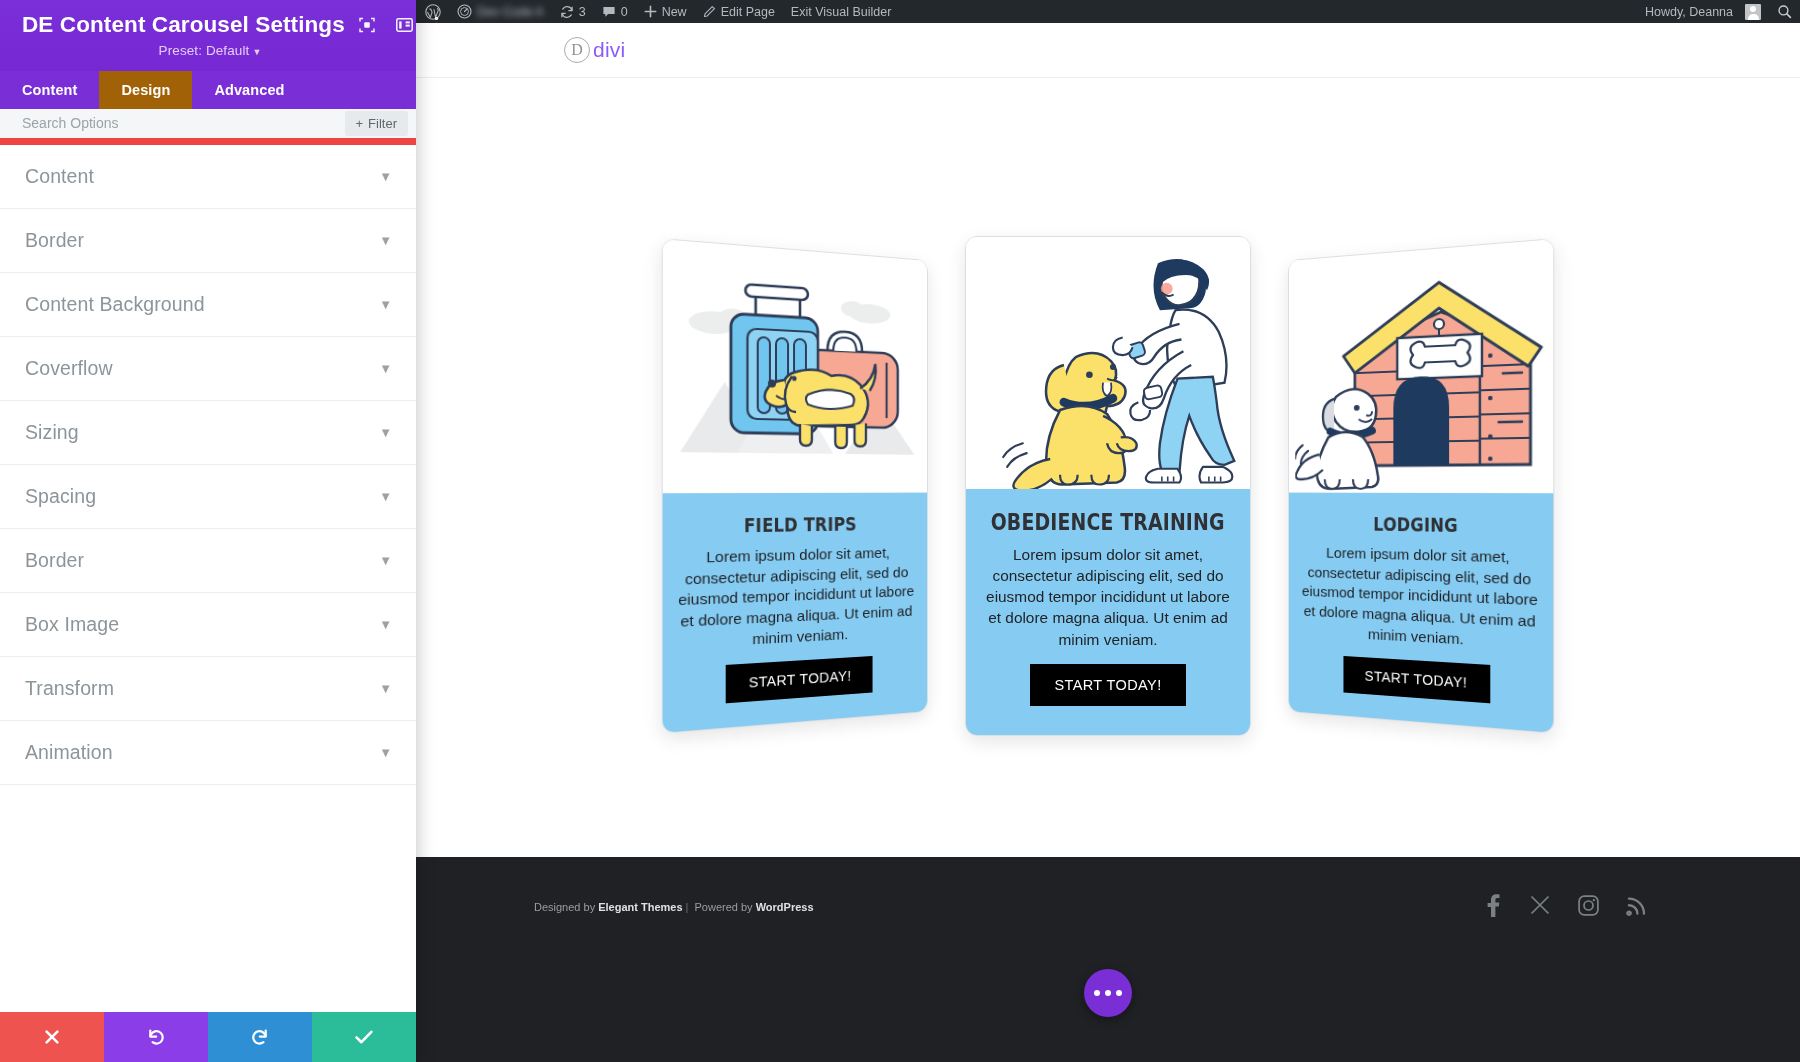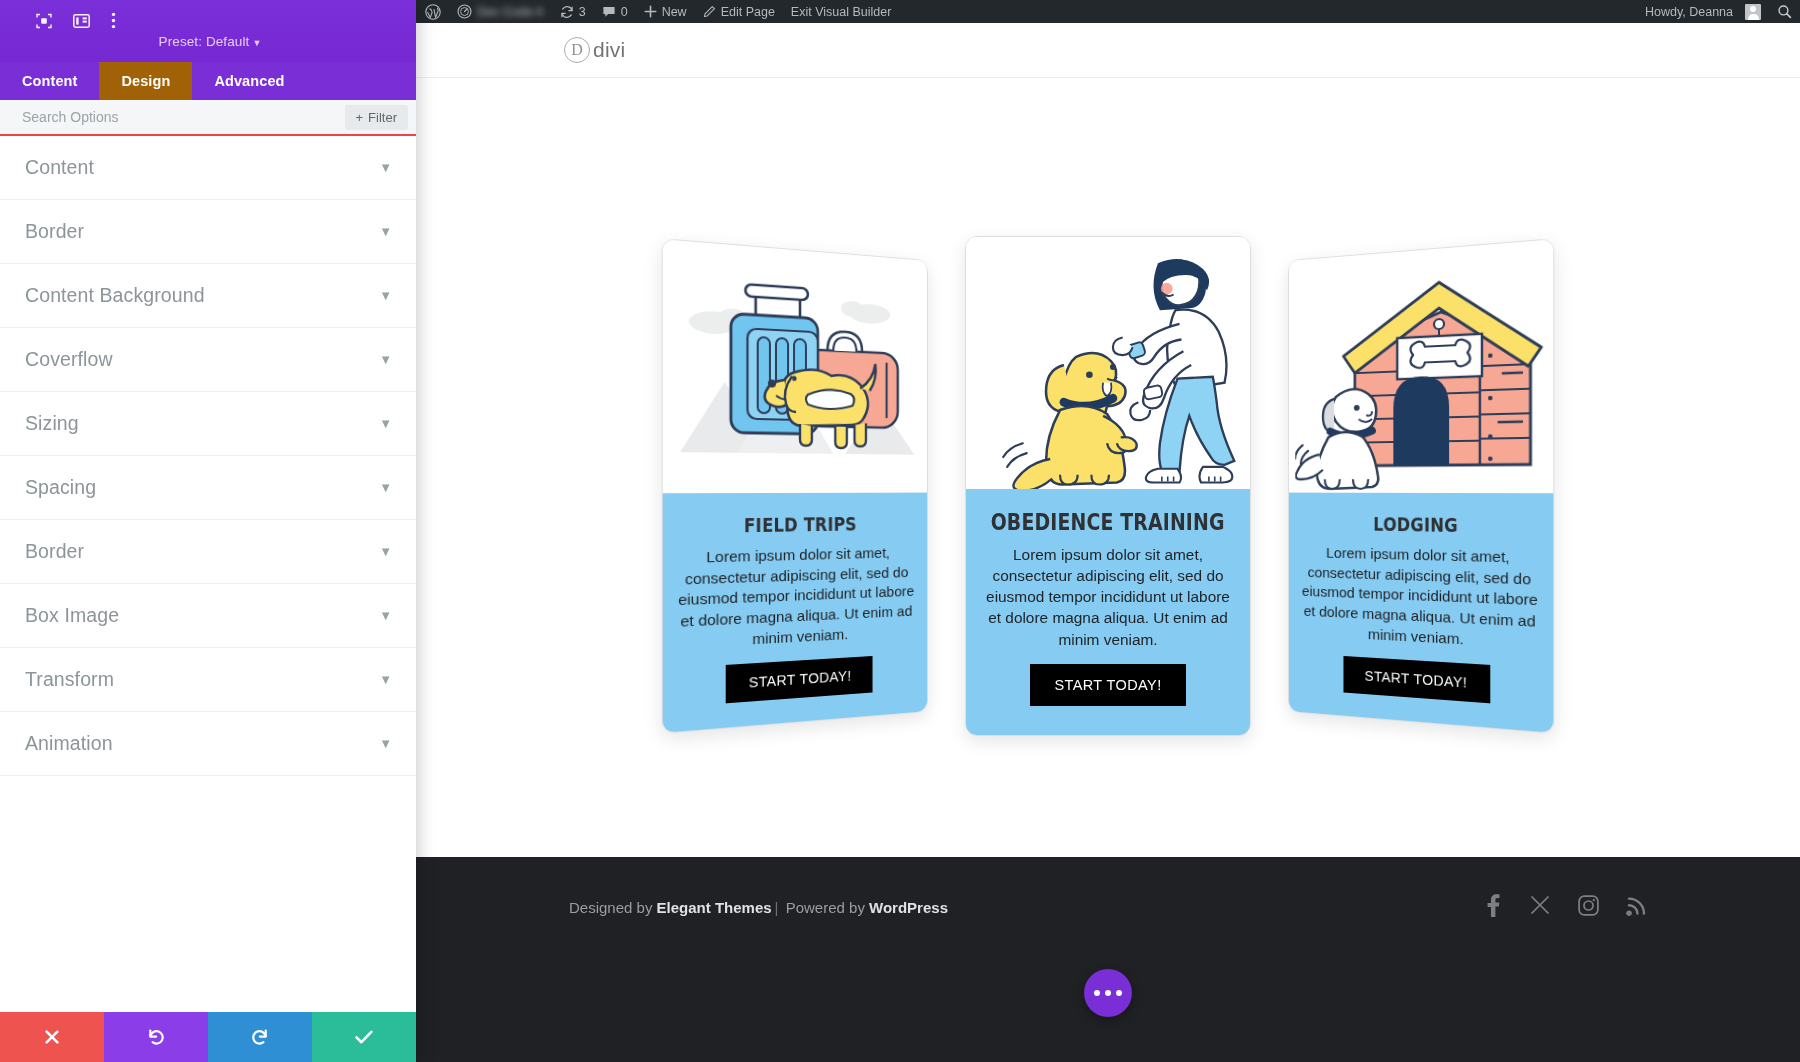--- a/index.html
+++ b/index.html
@@ -41,21 +41,21 @@
   .sp-tabs { display: flex; background: #7a2ed6; height: 38px; }
   .sp-tab {
     flex: 0 0 auto; padding: 0 22px;
     display: flex; align-items: center; justify-content: center;
     color: #ffffff; font-size: 14.5px; font-weight: 600;
     cursor: pointer; letter-spacing: .1px;
   }
   .sp-tab.active { background: #a16207; }
 
   .sp-search {
-    height: 36px; background: #f4f6f7; border-bottom: 2px solid #ef4444;
+    height: 36px; background: #f4f6f7; border-bottom: 7px solid #ef4444;
     display: flex; align-items: center; padding: 0 8px 0 22px; position: relative;
   }
   .sp-search-input {
     flex: 1; border: 0; background: transparent; outline: none;
     font-family: "Liberation Sans", sans-serif;
     font-size: 14px; color: #6b7477;
   }
   .sp-search-input::placeholder { color: #9aa4a8; }
   .sp-filter {
     background: #e6eaec; color: #5f686c; font-size: 13px;
@@ -113,21 +113,21 @@
   .site-header {
     height: 55px; background: #fff; border-bottom: 1px solid #ededed;
     display: flex; align-items: center; padding-left: 148px;
   }
   .divi-logo { display: flex; align-items: center; gap: 3px; }
   .divi-d {
     width: 26px; height: 26px; border: 1.6px solid #a9adb0; border-radius: 50%;
     display: flex; align-items: center; justify-content: center;
     color: #8e9295; font-size: 16px; font-weight: 400; font-family: "Liberation Serif", serif;
   }
-  .divi-word { color: #737373; font-size: 21px; letter-spacing: .2px; }
+  .divi-word { color: #8b5cf6; font-size: 21px; letter-spacing: .2px; }
 
   .carousel-area {
     height: 815px; background: #fff;
     display: flex; align-items: center; justify-content: center;
     perspective: 1250px;
   }
   .carousel {
     display: flex; align-items: center; justify-content: center;
     gap: 30px; transform-style: preserve-3d;
   }
@@ -176,21 +176,21 @@
   
   .site-footer {
     position: absolute; left: 0; right: 0; bottom: 0; height: 205px;
     background: #1f2124; display: flex; align-items: flex-start;
   }
   .footer-inner {
     width: 100%; display: flex; align-items: center;
     justify-content: space-between;
     padding: 36px 152px 0 118px;
   }
-  .footer-credit { color: #9a9ea1; font-size: 15px; margin-left: 35px; }
+  .footer-credit { color: #9a9ea1; font-size: 11px; }
   .footer-credit b { color: #dfe2e4; font-weight: 700; }
   .footer-credit .sep { color: #6c7073; margin: 0 3px; }
   .footer-social { display: flex; align-items: center; gap: 26px; }
   .footer-social .sicon { cursor: pointer; opacity: .62; }
 
   .fab {
     position: absolute; left: 50%; bottom: 45px; transform: translateX(-50%);
     width: 48px; height: 48px; border-radius: 50%;
     background: #7a2ed6; display: flex; align-items: center; justify-content: center;
     gap: 5px; cursor: pointer; z-index: 30;
@@ -200,20 +200,21 @@
 </style>
 </head>
 <body>
 
 <div class="screen">
 
   <aside class="settings-panel">
 
     <div class="sp-header">
       <div class="sp-title-row">
+        <div class="sp-title">DE Content Carousel Settings</div>
         <div class="sp-header-icons">
           <span class="hdr-icon">
             <svg width="16" height="16" viewBox="0 0 16 16" fill="none">
               <path d="M1 4.5V1.5h3M15 4.5V1.5h-3M1 11.5v3h3M15 11.5v3h-3" stroke="#fff" stroke-width="1.4"></path>
               <rect x="5.2" y="5.2" width="5.6" height="5.6" rx="1" fill="#fff"></rect>
             </svg>
           </span>
           <span class="hdr-icon">
             <svg width="17" height="16" viewBox="0 0 17 16" fill="none">
               <rect x="0.8" y="1.8" width="15.4" height="12.4" rx="1.6" stroke="#fff" stroke-width="1.5"></rect>

